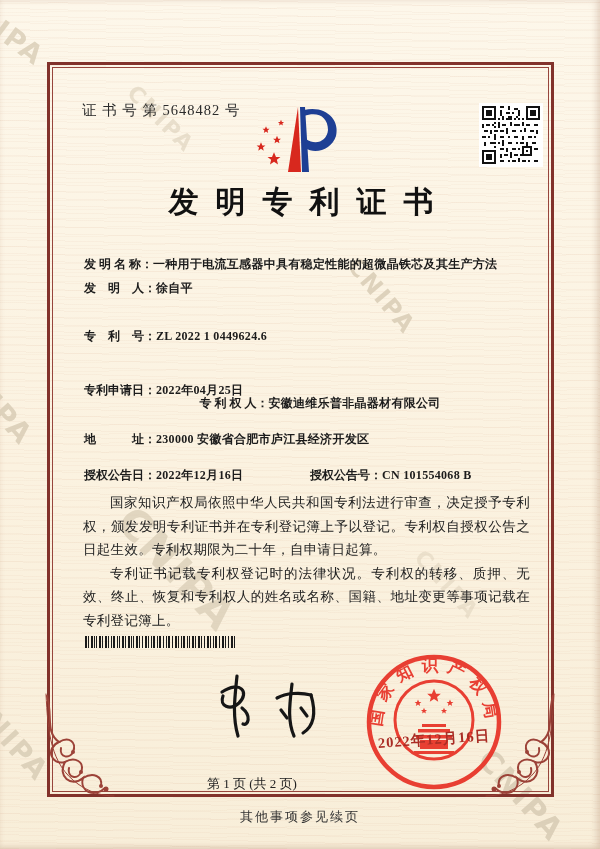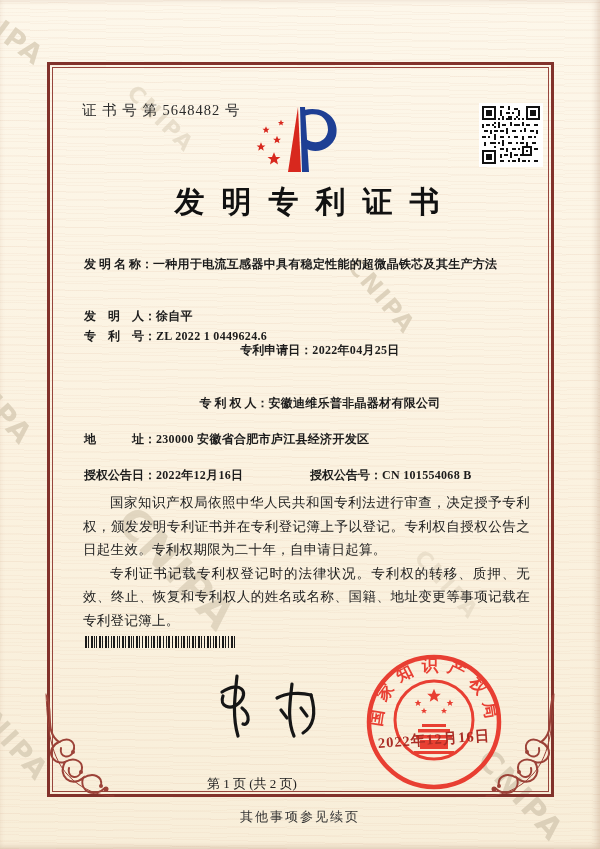--- a/index.html
+++ b/index.html
@@ -17,21 +17,21 @@
     font-weight:bold;color:#d9cdb6;transform-origin:0 0;z-index:1;
     letter-spacing:2px;user-select:none;
   }
   .frame{position:absolute;left:47px;top:62px;right:46px;bottom:52px;border:3px solid #82322b;z-index:2;}
   .frame-inner{position:absolute;left:2px;top:2px;right:2px;bottom:2px;border:1px solid #97453c;}
   .content{position:absolute;inset:0;z-index:3;}
   .cert-no{position:absolute;left:82px;top:101px;font-size:14.5px;color:#2b2b2b;letter-spacing:1px;white-space:pre;}
   .logo{position:absolute;left:248px;top:102px;}
   .qr{position:absolute;left:479px;top:103px;width:64px;height:64px;background:#fff;padding:3px;box-sizing:border-box;}
   .title{position:absolute;left:48px;top:182px;width:506px;text-align:center;
-    font-size:30px;font-weight:bold;color:#111;letter-spacing:17px;text-indent:17px;padding-left:6px;}
+    font-size:30px;font-weight:bold;color:#111;letter-spacing:17px;text-indent:17px;}
   .row{position:absolute;left:84px;width:472px;font-size:12px;font-weight:bold;color:#1c1c1c;white-space:nowrap;}
   .lbl{white-space:pre;display:inline-block;}
   .val{letter-spacing:.3px;}
   .pair2{position:absolute;left:226px;top:0;}
   .paras{position:absolute;left:83px;top:491px;width:447px;font-size:13.5px;line-height:23.5px;
     color:#222;text-align:justify;}
   .paras p{margin:0;text-indent:2em;letter-spacing:.3px;}
   .barcode{position:absolute;left:85px;top:636px;}
   .director{position:absolute;left:85px;top:684px;font-family:"Liberation Sans","DejaVu Sans",sans-serif;
     font-weight:bold;font-size:15px;color:#1a1a1a;line-height:27px;}
@@ -142,27 +142,27 @@
         M17 18h1v1h-1z M19 18h2v1h-2z M22 18h1v2h-1z M25 18h2v1h-2z M9 21h2v1h-2z M12 21h1v2h-1z M15 21h2v1h-2z
         M18 21h1v1h-1z M9 24h1v2h-1z M11 24h2v1h-2z M14 23h1v3h-1z M16 24h2v1h-2z M19 24h1v1h-1z M26 21h2v1h-2z
         M9 27h2v1h-2z M13 27h1v1h-1z M15 27h2v1h-2z M18 26h1v2h-1z M20 27h2v1h-2z M23 27h1v1h-1z M26 27h2v1h-2z"></path>
     </svg>
 
     <div class="title">发明专利证书</div>
 
     <div class="row" style="top:256px;">
       <span class="lbl">发 明 名 称：</span><span class="val">一种用于电流互感器中具有稳定性能的超微晶铁芯及其生产方法</span>
     </div>
-    <div class="row" style="top:308px;">
+    <div class="row" style="top:280px;">
       <span class="lbl">发　明　人：</span><span class="val">徐自平</span>
     </div>
     <div class="row" style="top:328px;">
       <span class="lbl">专　利　号：</span><span class="val">ZL 2022 1 0449624.6</span>
     </div>
-    <div class="row" style="top:342px;text-align:center;">
+    <div class="row" style="top:382px;">
       <span class="lbl">专利申请日：</span><span class="val">2022年04月25日</span>
     </div>
     <div class="row" style="top:395px;text-align:center;">
       <span class="lbl">专 利 权 人：</span><span class="val">安徽迪维乐普非晶器材有限公司</span>
     </div>
     <div class="row" style="top:431px;">
       <span class="lbl">地　　　址：</span><span class="val">230000 安徽省合肥市庐江县经济开发区</span>
     </div>
     <div class="row" style="top:467px;">
       <span>

